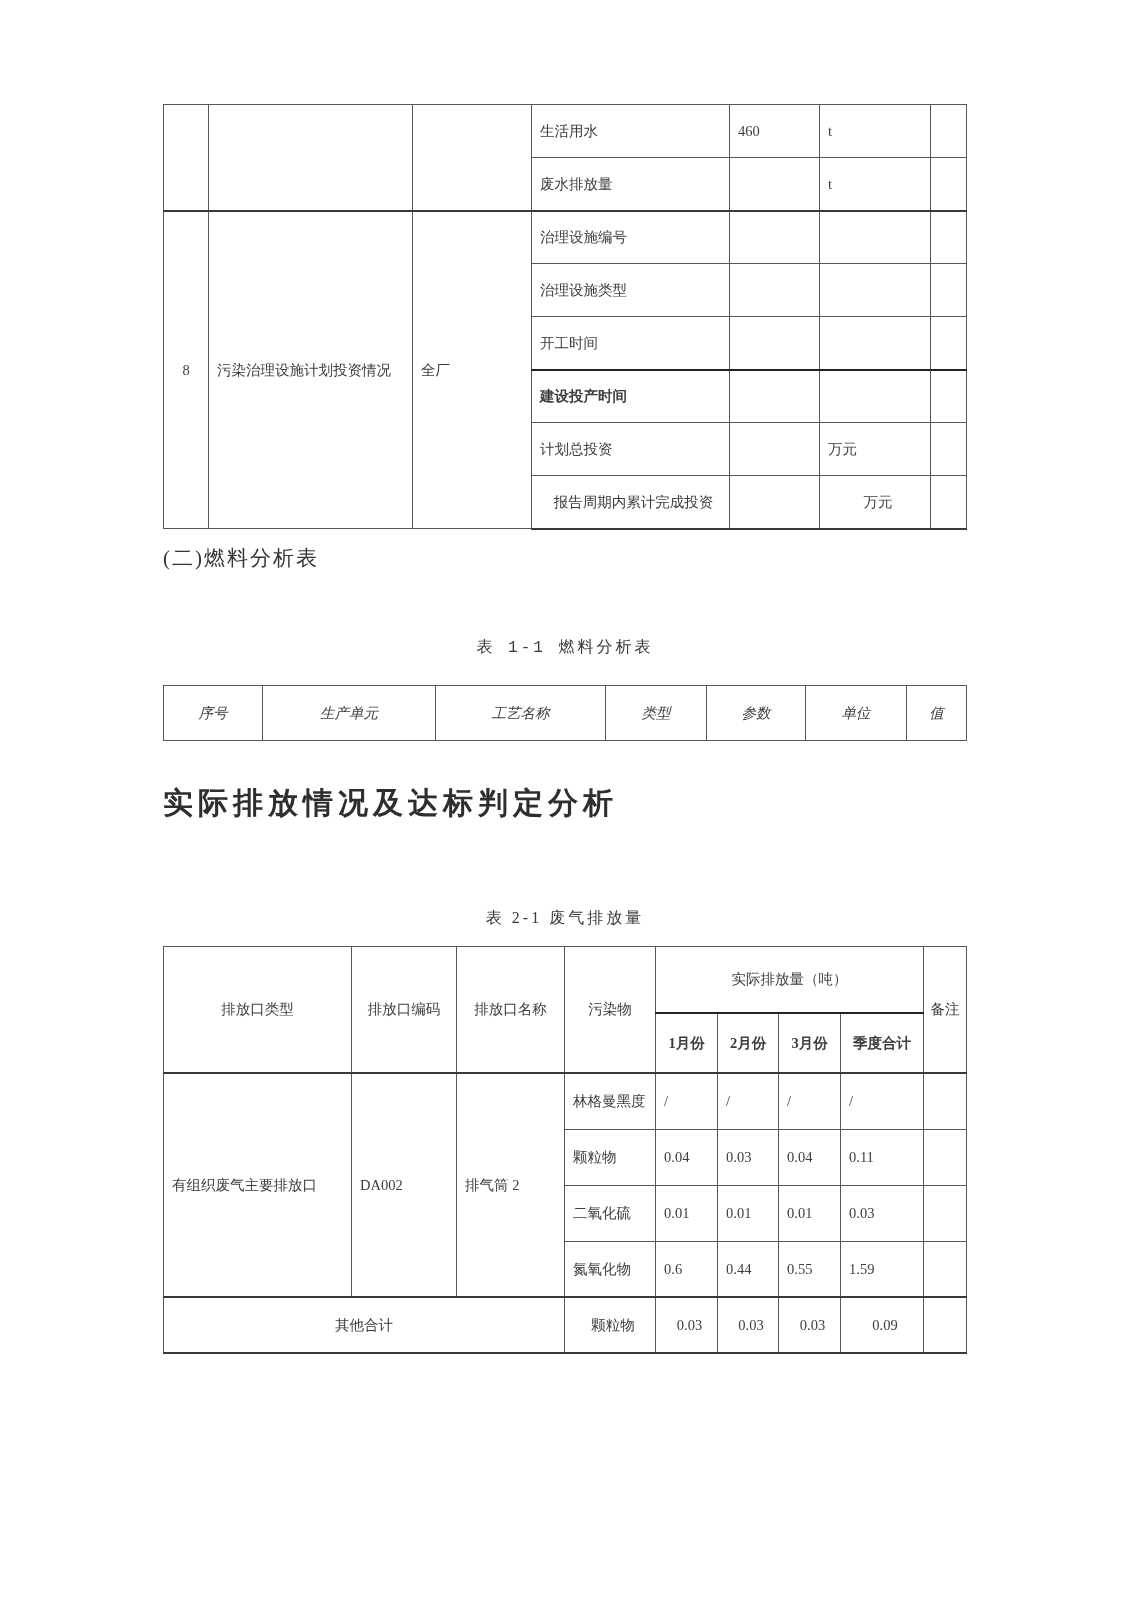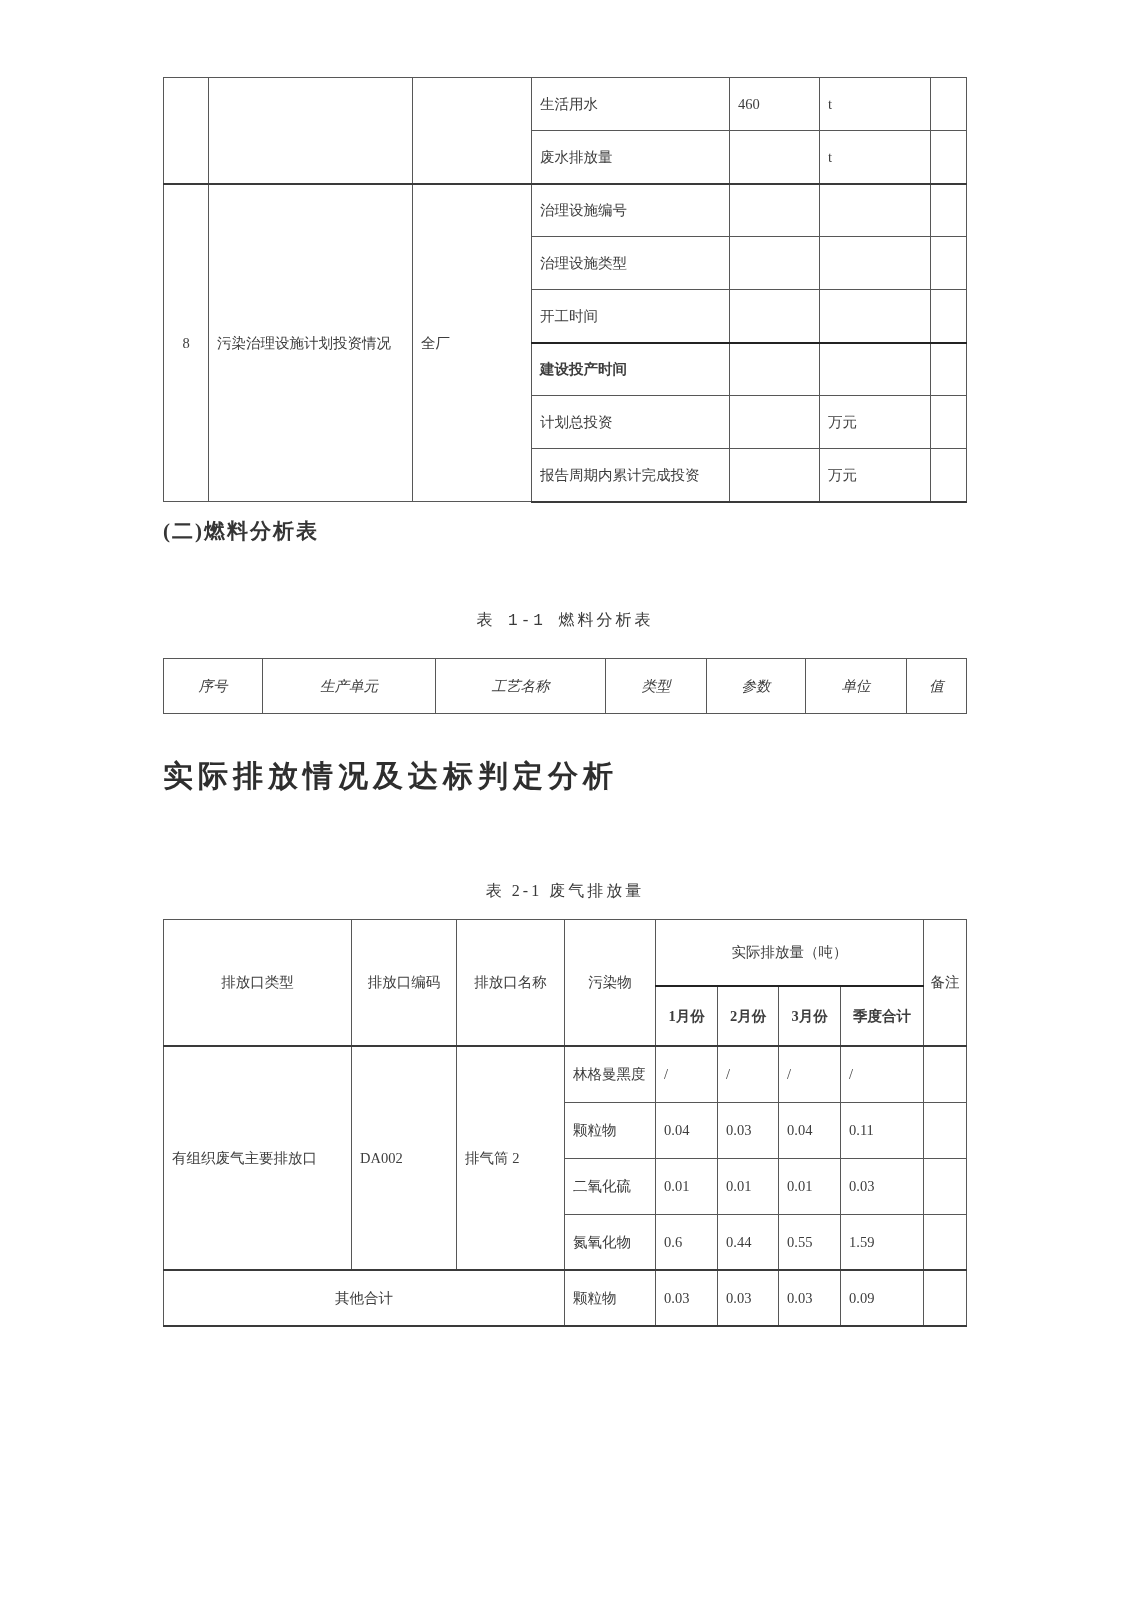--- a/index.html
+++ b/index.html
@@ -8,21 +8,21 @@
     background: #ffffff;
   }
   body {
     width: 1131px;
     height: 1600px;
     font-family: "Liberation Serif", "DejaVu Serif", serif;
     color: #3d3d3d;
     overflow: hidden;
   }
   .content {
-    padding-top: 77px;
+    padding-top: 104px;
     padding-left: 163px;
     width: 804px;
   }
   table {
     border-collapse: collapse;
     table-layout: fixed;
     width: 803px;
   }
   td {
     border: 1px solid #575757;
@@ -32,27 +32,27 @@
     padding: 0 2px 0 8px;
     overflow: hidden;
     word-break: break-all;
   }
   td.ctr {
     text-align: center;
     padding: 0 1px;
   }
   
   .thick-top td { border-top: 2px solid #3a3a3a; }
-  tr.last-row td { border-bottom: 2px solid #3a3a3a; }
+  tr.last-row td { border-bottom: 2px solid #3a3a3a; text-align: center; }
   td.dark-top { border-top: 2px solid #232323; font-weight: bold; }
   
   .section-heading {
     margin: 13px 0 0 0;
     font-size: 21px;
-    font-weight: 700;
+    font-weight: 400;
     line-height: 30px;
     letter-spacing: 2px;
     color: #353535;
   }
   .table-caption {
     margin: 0;
     text-align: center;
     font-size: 16px;
     line-height: 22px;
     letter-spacing: 3px;

